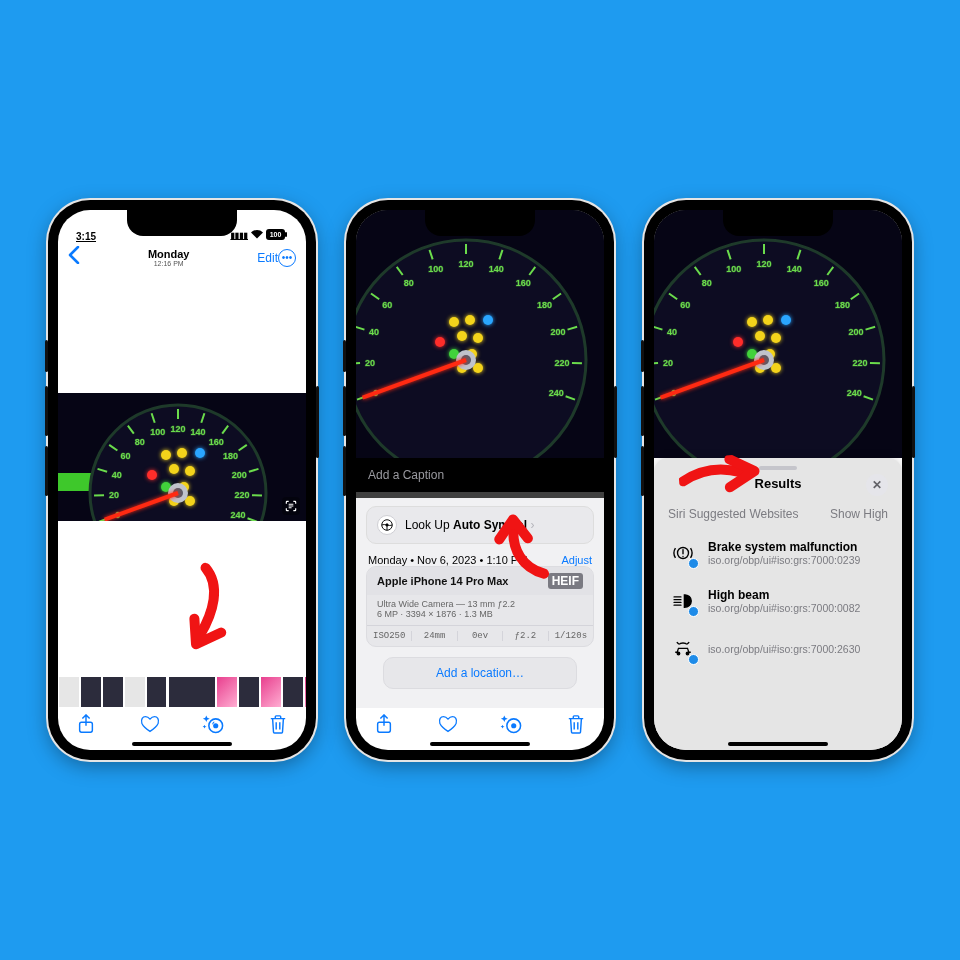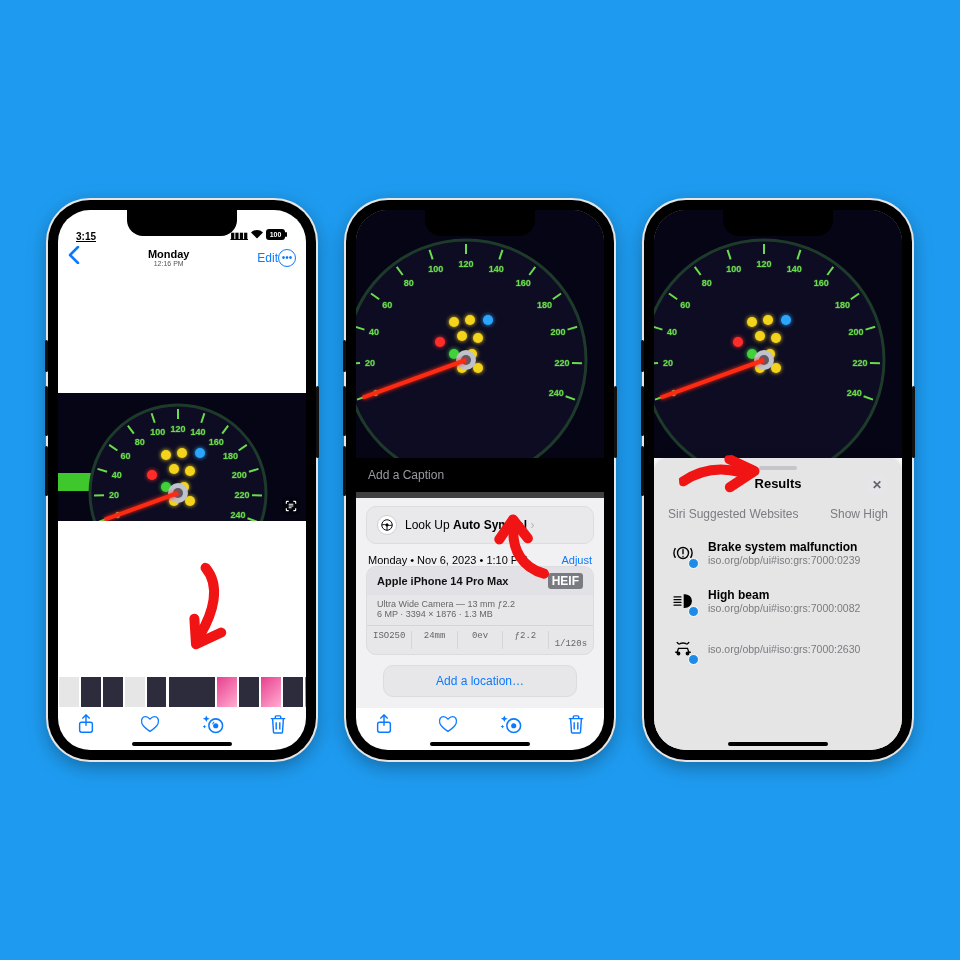--- a/index.html
+++ b/index.html
@@ -152,21 +152,21 @@
     font-size:10px; color:#555;
   }
   .meta-card .mc-top {
     display:flex; justify-content:space-between; align-items:center;
     padding:6px 10px; font-size:11px; font-weight:600; color:#111; background:#e2e2e6;
   }
   .heif { background:#7a7a82; color:#fff; font-size:12px; padding:1px 4px; border-radius:3px; font-weight:700; }
   .mc-mid { padding:4px 10px 6px; font-size:9px; color:#666; border-bottom:1px solid #d4d4da; }
   .mc-bot { display:flex; padding:5px 0;font-family:Liberation Mono, monospace; }
   .mc-bot span { flex:1; text-align:center; font-size:9px; color:#666; border-right:1px solid #d4d4da;}
-  .mc-bot span:last-child{border-right:none;margin-top:8px;}
+  .mc-bot span:last-child{border-right:none;}
   .addloc { margin:10px 27px 0; background:#e7e7ea; border:1px solid #dcdce0; border-radius:10px; text-align:center; padding:8px; color:#0a7aff; font-size:12px; }
   .arrow2 { position:absolute; left:54%; top:56%; transform:rotate(-170deg) scaleY(-1); pointer-events:none; }
   .toolbar2 { bottom:0; }
 
   
   .sheet3 {
     position:absolute; bottom:0; left:0; right:0; top:248px;
     background:#e5e5e5; border-top-left-radius:14px; border-top-right-radius:14px;
     box-shadow: 0 -1px 8px rgba(0,0,0,0.15);
     padding:8px 14px 0;

